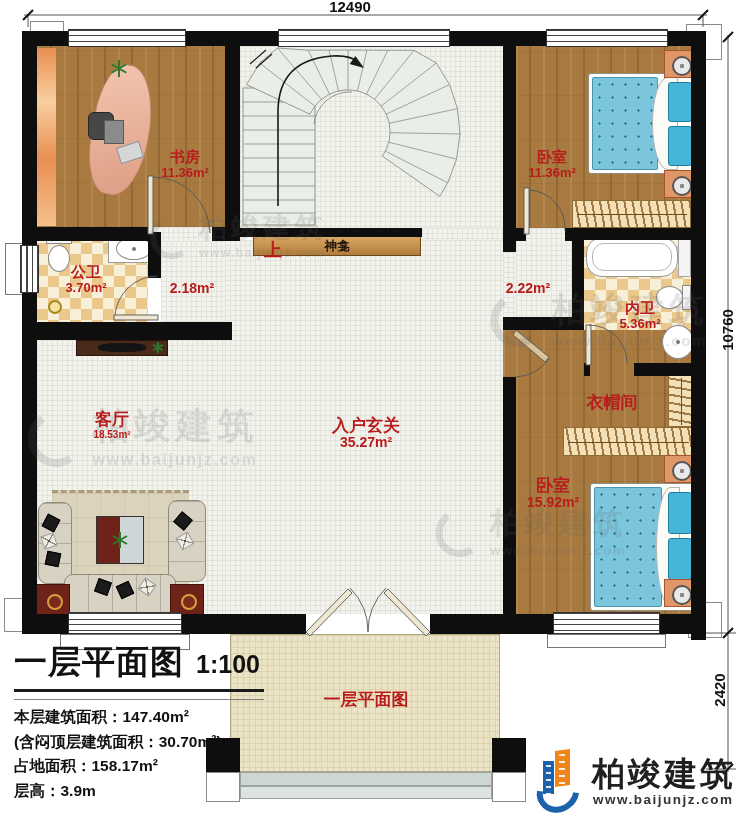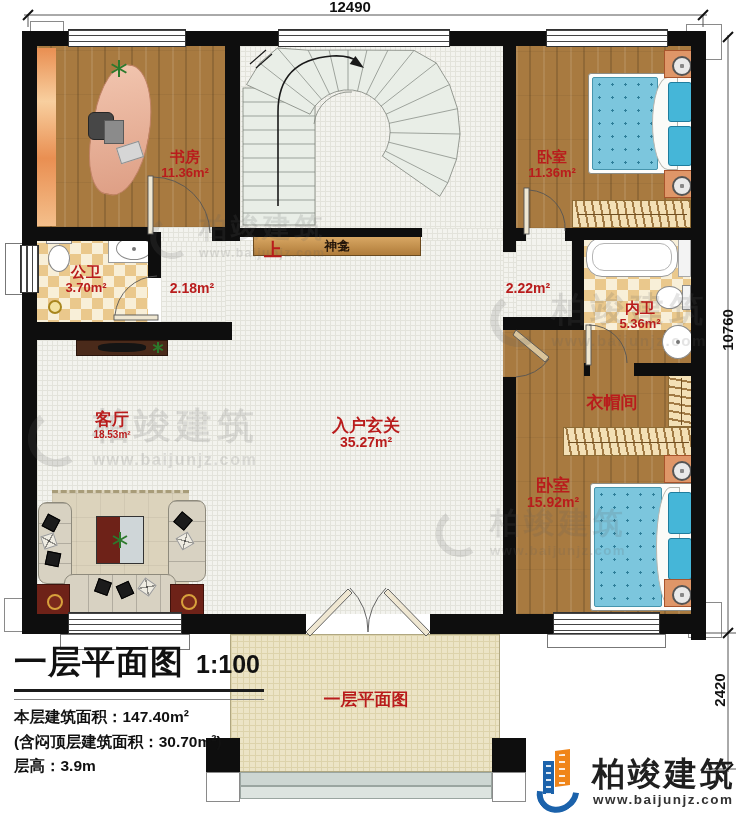--- a/index.html
+++ b/index.html
@@ -373,20 +373,21 @@
   <div class="abs dimtext" style="left:285px;top:0;width:130px;height:14px;line-height:14px;">12490</div>
   <div class="abs dimtext rot90" style="left:690px;top:322px;width:76px;height:16px;line-height:16px;">10760</div>
   <div class="abs dimtext rot90" style="left:682px;top:682px;width:76px;height:16px;line-height:16px;">2420</div>
 
   <div class="abs" style="left:14px;top:640px;width:260px;z-index:7;">
     <span class="tb-title">一层平面图</span><span class="tb-scale">1:100</span>
     <div class="tb-rule" style="margin-top:4px;width:250px;"></div>
     <div style="margin-top:5px;">
       <div class="tb-line">本层建筑面积：147.40m²</div>
       <div class="tb-line">(含闷顶层建筑面积：30.70m²)</div>
+      <div class="tb-line">占地面积：158.17m²</div>
       <div class="tb-line">层高：3.9m</div>
     </div>
   </div>
 
   <div class="abs" style="left:536px;top:748px;width:54px;height:66px;z-index:7;">
     <div class="abs" style="left:0;top:24px;width:44px;height:40px;border:6px solid #1b62ab;border-top-color:transparent;border-right-color:transparent;border-radius:50%;transform:rotate(-38deg);"></div>
     <div class="abs" style="left:19px;top:2px;width:15px;height:36px;background:#f08519;transform:skewY(-7deg);background-image:repeating-linear-gradient(180deg,rgba(255,255,255,.85) 0 2px,transparent 2px 7px);background-size:6px 100%;background-repeat:no-repeat;background-position:4px 4px;"></div>
     <div class="abs" style="left:7px;top:13px;width:11px;height:33px;background:#1b62ab;background-image:repeating-linear-gradient(180deg,rgba(255,255,255,.85) 0 2px,transparent 2px 7px);background-size:5px 100%;background-repeat:no-repeat;background-position:3px 4px;"></div>
   </div>
   <div class="abs brand-name" style="left:592px;top:752px;">柏竣建筑</div>

